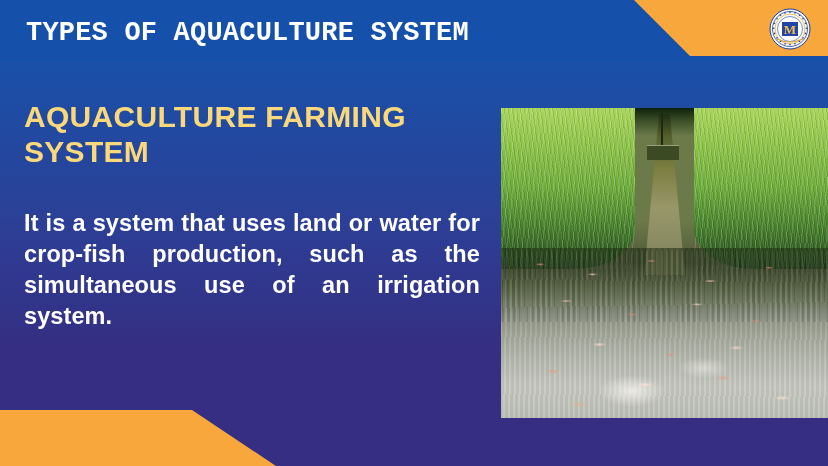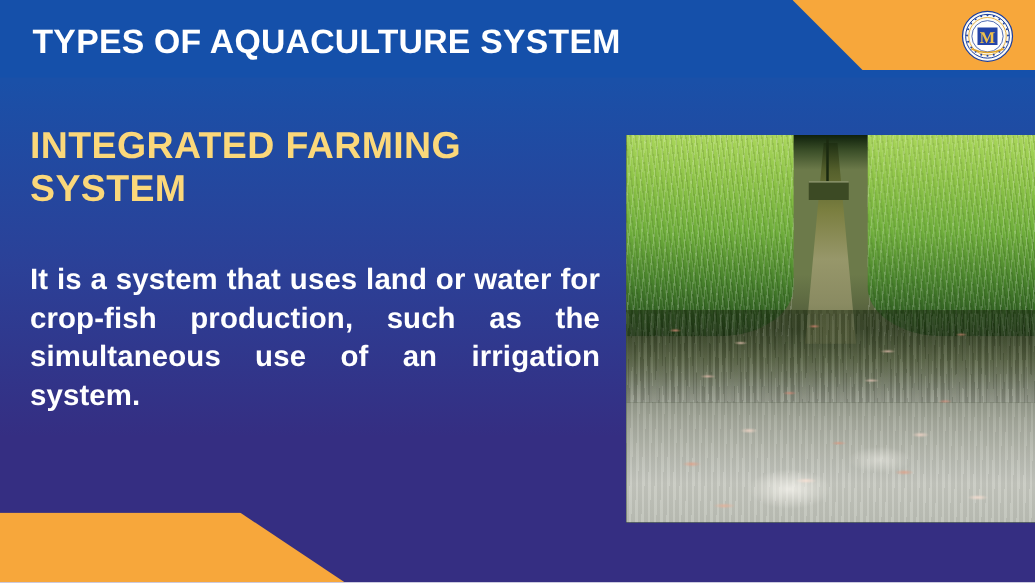--- a/index.html
+++ b/index.html
@@ -36,20 +36,21 @@
   }
   .header-title {
     position: absolute;
     left: 26px;
     top: 18px;
     font-size: 27px;
     font-weight: 700;
     letter-spacing: 0.2px;
     color: #ffffff;
     white-space: nowrap;
+    font-family: Liberation Mono, monospace;
   }
 
   
   .logo {
     position: absolute;
     left: 769px;
     top: 8px;
     width: 42px;
     height: 42px;
   }
@@ -252,21 +253,21 @@
           <circle cx="8" cy="10.8" r="0.8"></circle>
         <circle cx="11.5" cy="7.3" r="0.8"></circle>
           <circle cx="16" cy="5" r="0.8"></circle>
       </g>
       <path d="M13 14 h16 v14 h-16 z" fill="#2445A8"></path>
       <text x="21" y="26" font-family="'Liberation Serif', serif" font-size="13" font-weight="700" fill="#F0C14B" text-anchor="middle">M</text>
       <path d="M8 31 q13 6 26 0" fill="none" stroke="#E0A32A" stroke-width="1.2"></path>
     </svg>
   </div>
 
-  <div class="subtitle">INTEGRATED FARMING SYSTEM</div>
+  <div class="subtitle">AQUACULTURE FARMING SYSTEM</div>
 
   <div class="body-copy">It is a system that uses land or water for crop-fish production, such as the simultaneous use of an irrigation system.</div>
 
   <div class="photo-frame">
     <div class="photo">
       <div class="grass left"></div>
       <div class="grass right"></div>
       <div class="channel"></div>
       <div class="channel-post"></div>
       <div class="channel-gate"></div>

